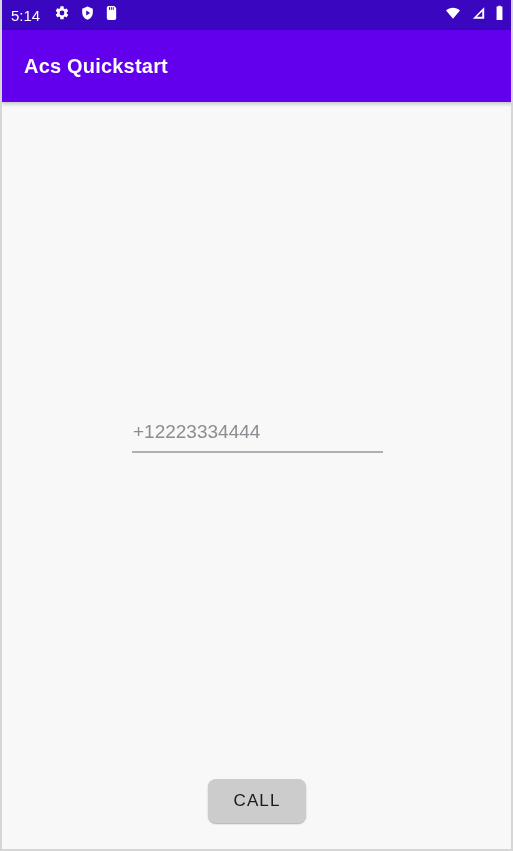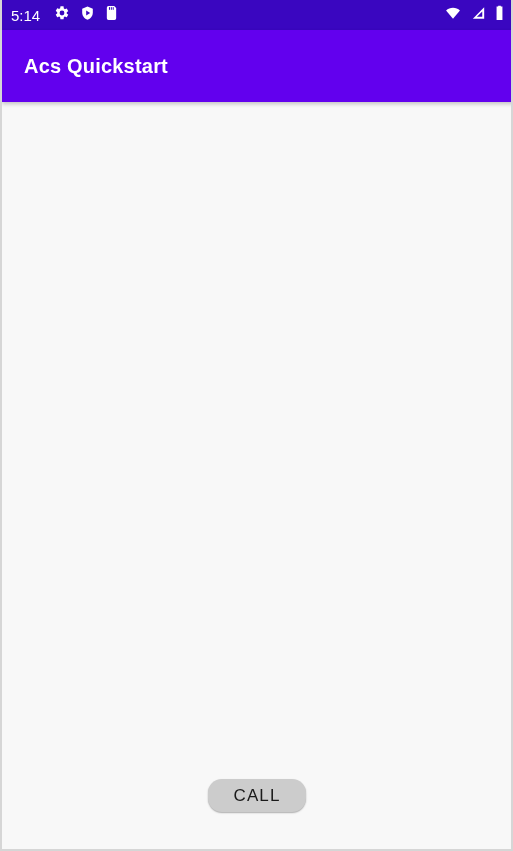--- a/index.html
+++ b/index.html
@@ -118,24 +118,24 @@
     width: 251px;
     height: 2px;
     background: #aeb0b3;
   }
 
   #call-button {
     position: absolute;
     left: 206px;
     top: 677px;          
     width: 98px;
-    height: 33px;
+    height: 44px;
     background: #cccccc;
     border: none;
-    border-radius: 14px;
+    border-radius: 8px;
     color: #1a1a1a;
     font-family: "Liberation Sans", sans-serif;
     font-size: 17px;
     font-weight: 500;
     letter-spacing: 1.1px;
     cursor: pointer;
     box-shadow: 0 1px 2px rgba(0,0,0,0.20), 0 1px 1px rgba(0,0,0,0.12);
   }
 </style>
 </head>
@@ -196,18 +196,22 @@
 
     </span>
   </div>
 
   <div id="app-bar">
     <span id="app-bar-title">Acs Quickstart</span>
   </div>
 
   <div id="content">
 
+    <div id="phone-field-wrap">
+      <input id="phone-input" type="text" placeholder="+12223334444" style="">
+      <div id="phone-underline"></div>
+    </div>
 
     <button id="call-button">CALL</button>
 
   </div>
 
 </div>
 
 </body></html>

